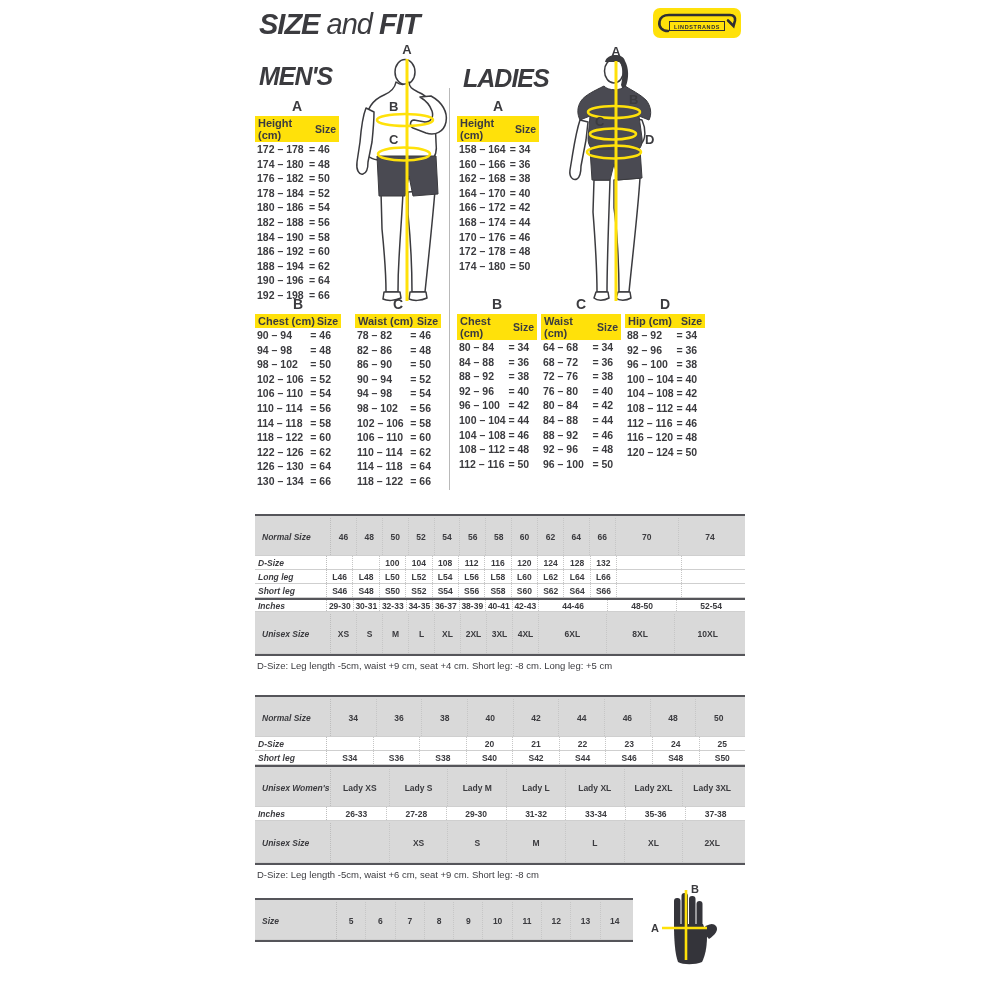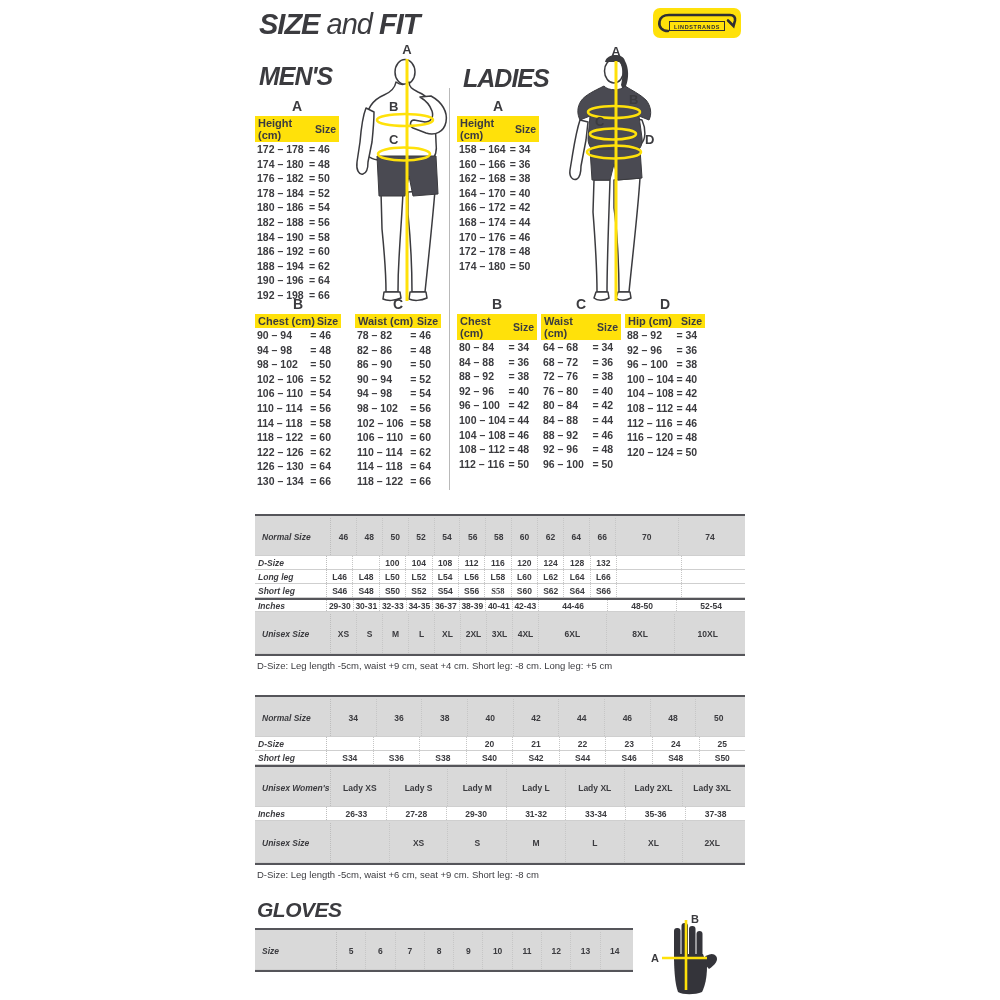--- a/index.html
+++ b/index.html
@@ -491,21 +491,21 @@
           <div class="tcell" style="flex: 2.5 1 0px;"></div>
         </div>
         <div class="trow">
           <div class="tlabel">Short leg</div>
           <div class="tcell" style="flex: 1 1 0px;">S46</div>
           <div class="tcell" style="flex: 1 1 0px;">S48</div>
           <div class="tcell" style="flex: 1 1 0px;">S50</div>
           <div class="tcell" style="flex: 1 1 0px;">S52</div>
           <div class="tcell" style="flex: 1 1 0px;">S54</div>
           <div class="tcell" style="flex: 1 1 0px;">S56</div>
-          <div class="tcell" style="flex: 1 1 0px; font-family: Liberation Serif, serif;">S58</div>
+          <div class="tcell" style="flex: 1 1 0px;">S58</div>
           <div class="tcell" style="flex: 1 1 0px;">S60</div>
           <div class="tcell" style="flex: 1 1 0px;">S62</div>
           <div class="tcell" style="flex: 1 1 0px;">S64</div>
           <div class="tcell" style="flex: 1 1 0px;">S66</div>
           <div class="tcell" style="flex: 2.5 1 0px;"></div>
           <div class="tcell" style="flex: 2.5 1 0px;"></div>
         </div>
         <div class="trow thick-top">
           <div class="tlabel">Inches</div>
           <div class="tcell" style="flex: 1 1 0px;">29-30</div>
@@ -604,21 +604,20 @@
           <div class="tcell" style="flex: 1.286 1 0px;">M</div>
           <div class="tcell" style="flex: 1.286 1 0px;">L</div>
           <div class="tcell" style="flex: 1.286 1 0px;">XL</div>
           <div class="tcell" style="flex: 1.286 1 0px;">2XL</div>
         </div>
       </div>
     <div class="footnote">D-Size: Leg length -5cm, waist +6 cm, seat +9 cm. Short leg: -8 cm</div>
   </div>
 
   <div class="block gloves" style="margin-top:18px;">
-    <div class="block-title">GLOVES</div>
     <div class="gloves-flex">
       <div class="sizetable">
           <div class="trow hdr thick-top">
             <div class="tlabel">Size</div>
             <div class="tcell" style="flex: 1 1 0px;">5</div>
             <div class="tcell" style="flex: 1 1 0px;">6</div>
             <div class="tcell" style="flex: 1 1 0px;">7</div>
             <div class="tcell" style="flex: 1 1 0px;">8</div>
             <div class="tcell" style="flex: 1 1 0px;">9</div>
             <div class="tcell" style="flex: 1 1 0px;">10</div>

